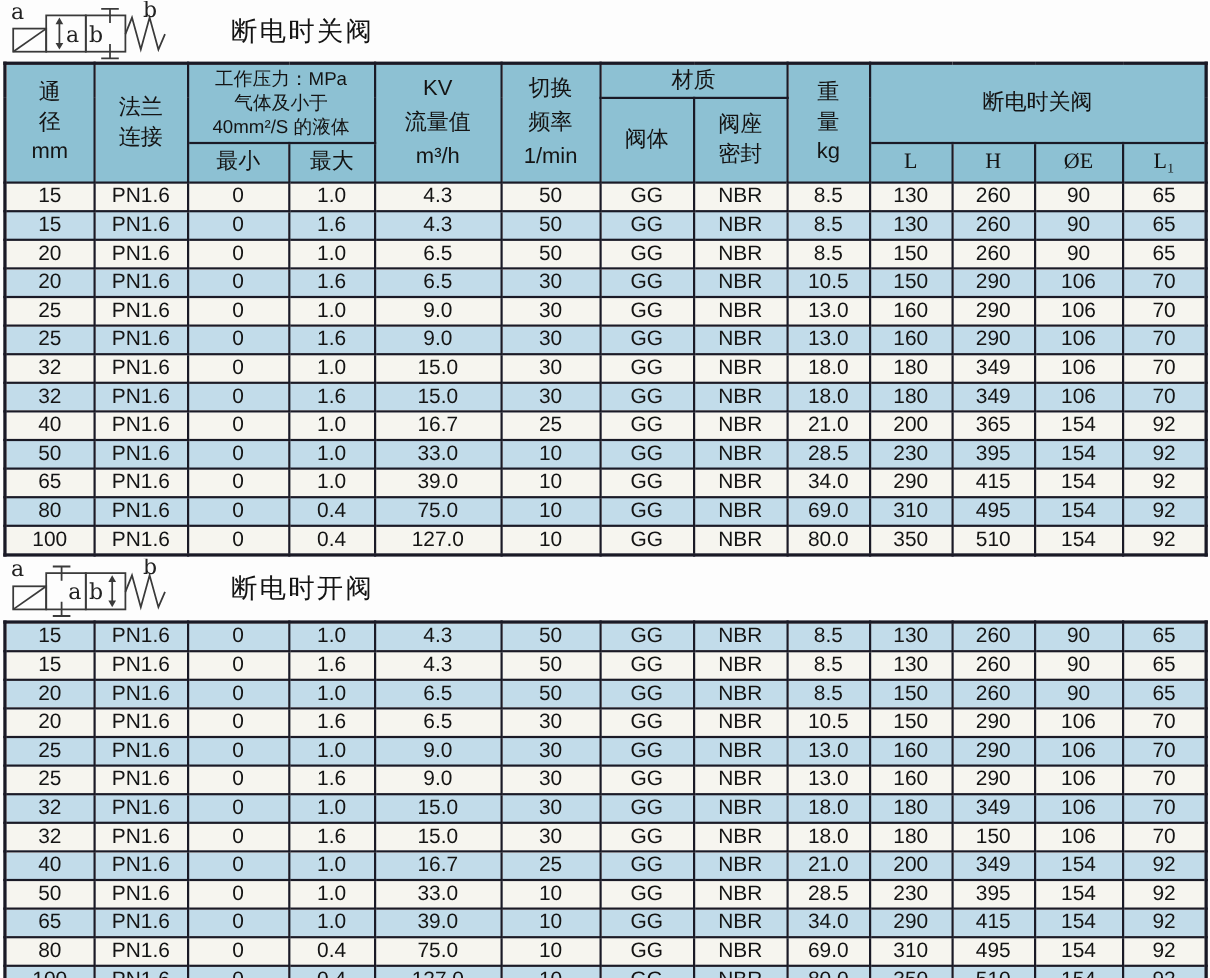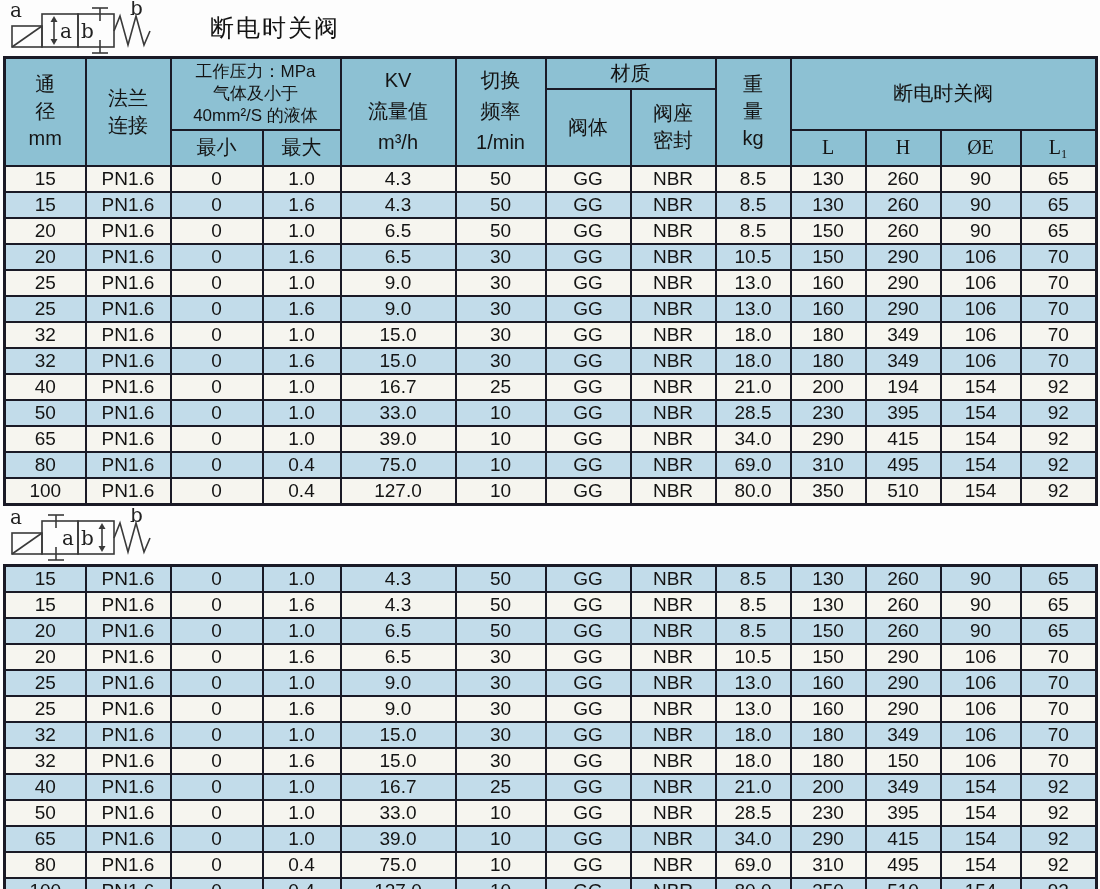--- a/index.html
+++ b/index.html
@@ -250,21 +250,21 @@
         <td>40</td>
         <td>PN1.6</td>
         <td>0</td>
         <td>1.0</td>
         <td>16.7</td>
         <td>25</td>
         <td>GG</td>
         <td>NBR</td>
         <td>21.0</td>
         <td>200</td>
-        <td>194</td>
+        <td>365</td>
         <td>154</td>
         <td>92</td>
       </tr>
       <tr>
         <td>50</td>
         <td>PN1.6</td>
         <td>0</td>
         <td>1.0</td>
         <td>33.0</td>
         <td>10</td>
@@ -341,20 +341,21 @@
     <text x="58" y="37">a</text>
     <text x="77" y="37">b</text>
 
     <line class="ln" x1="98" y1="19" x2="98" y2="40"></line>
     <path d="M98 15 l-3.5 6 h7 z" fill="#3a3a3a"></path>
     <path d="M98 44 l-3.5 -6 h7 z" fill="#3a3a3a"></path>
 
     <polyline class="ln" points="110,30 116,15 124,44 132,15 140,44 146,30"></polyline>
     <text x="126" y="14">b</text>
   </svg>
+  <div class="title">断电时开阀</div>
 </div>
 
 <table class="t2">
   <colgroup>
     <col style="width:81px">
       <col style="width:85px">
       <col style="width:92px">
       <col style="width:78px">
     <col style="width:115px">
       <col style="width:90px">

